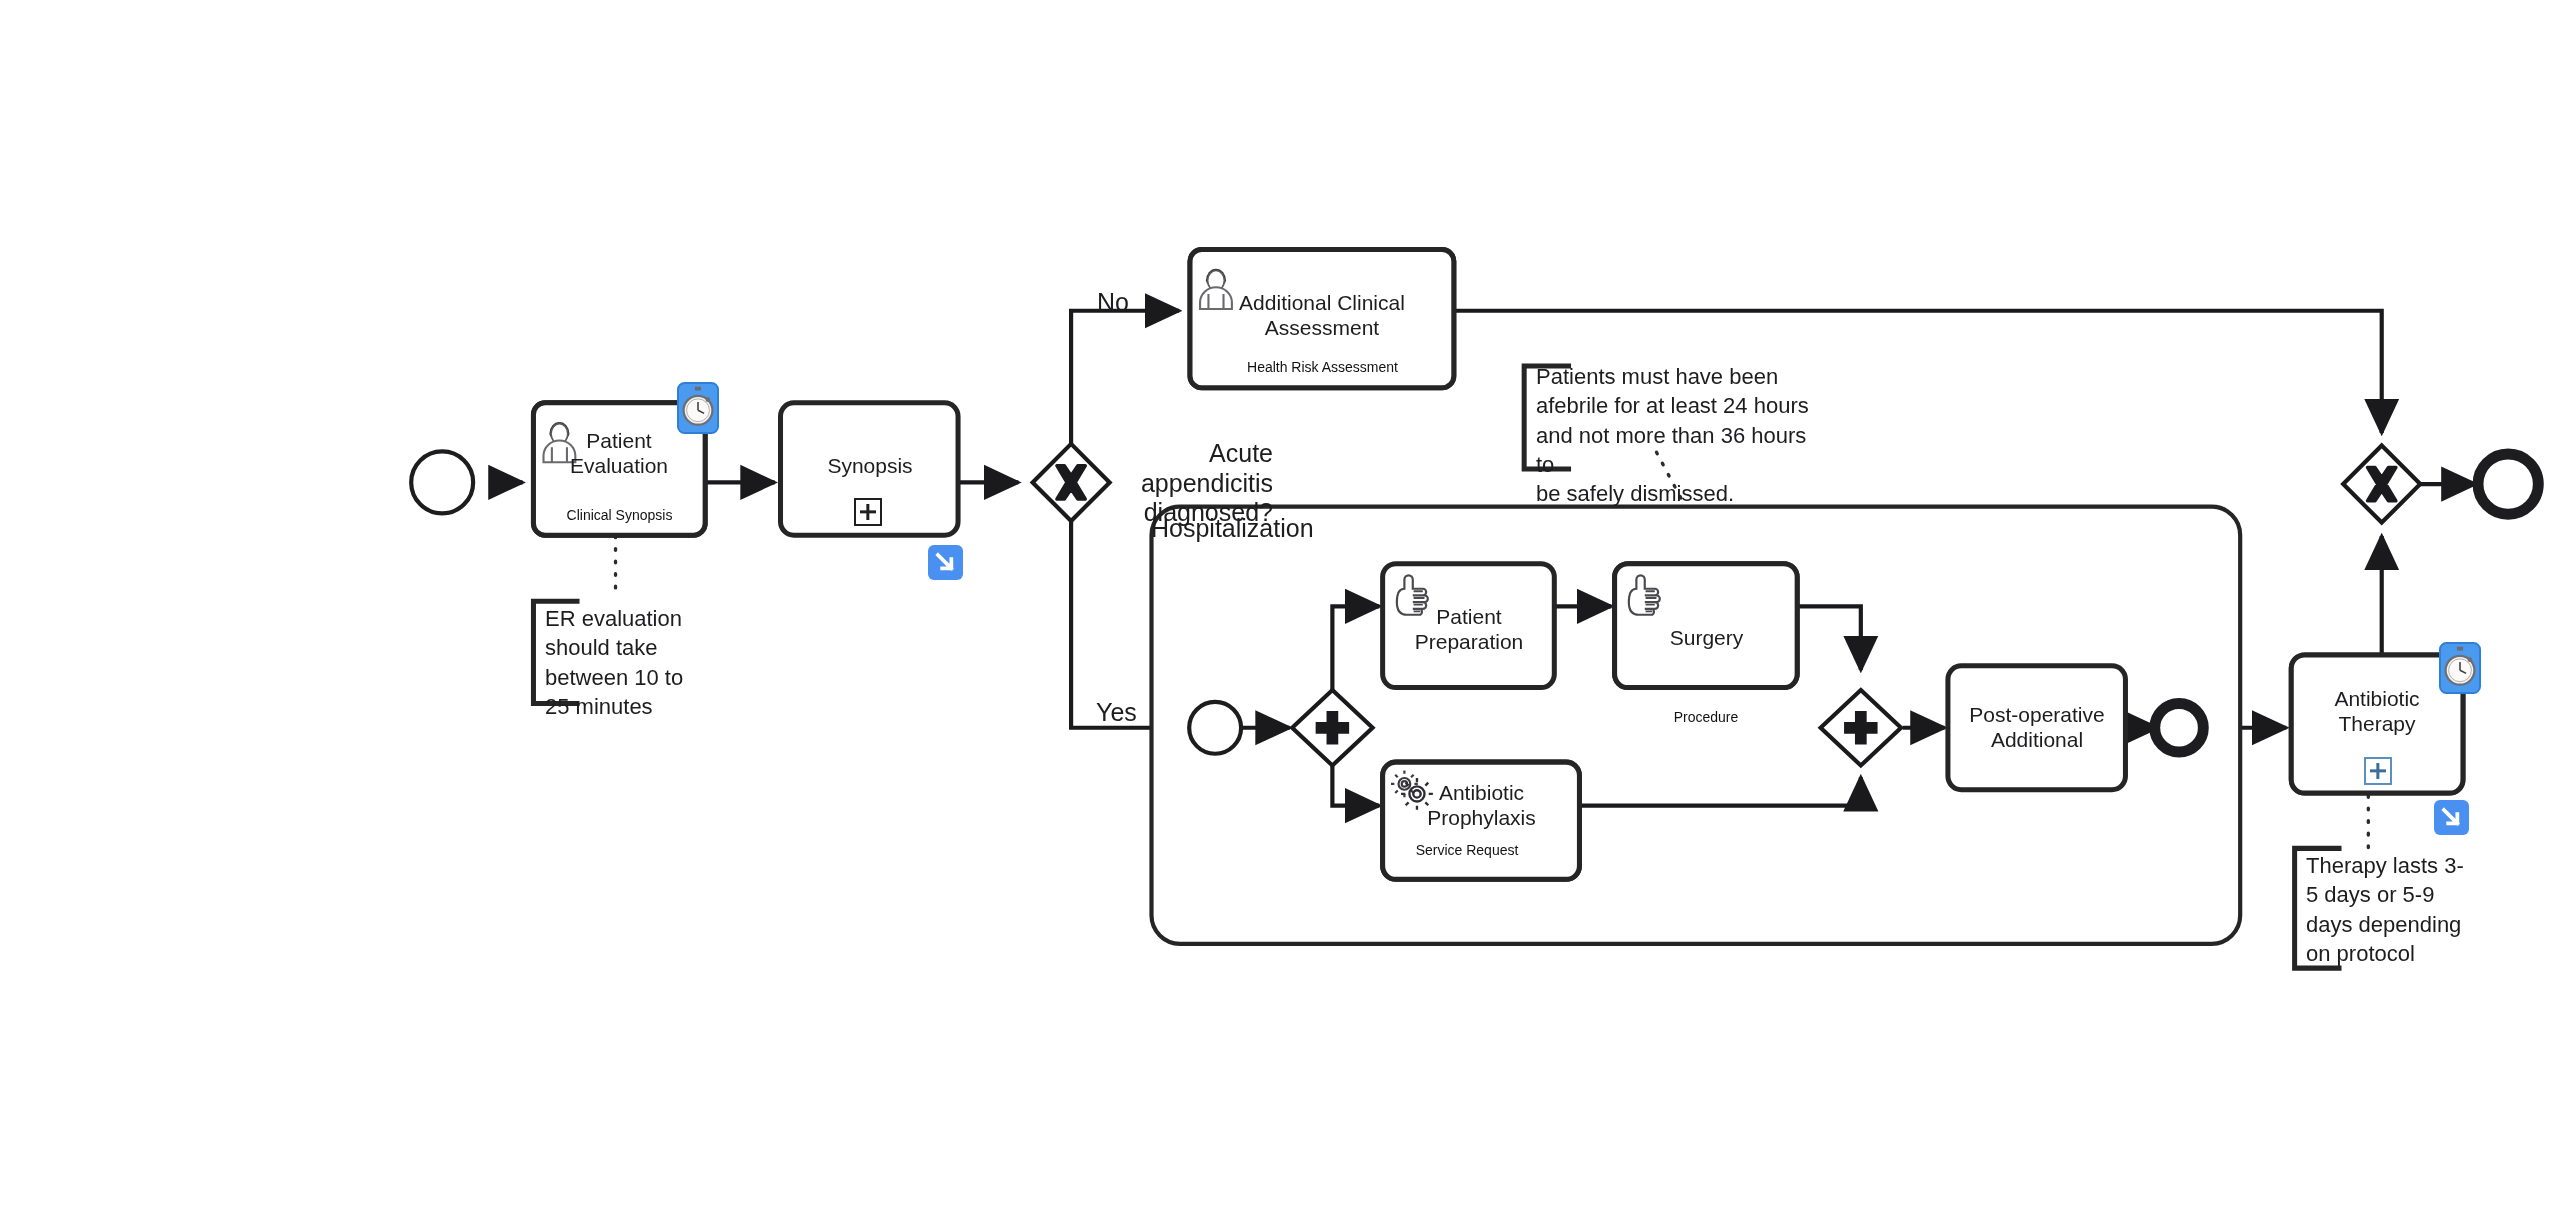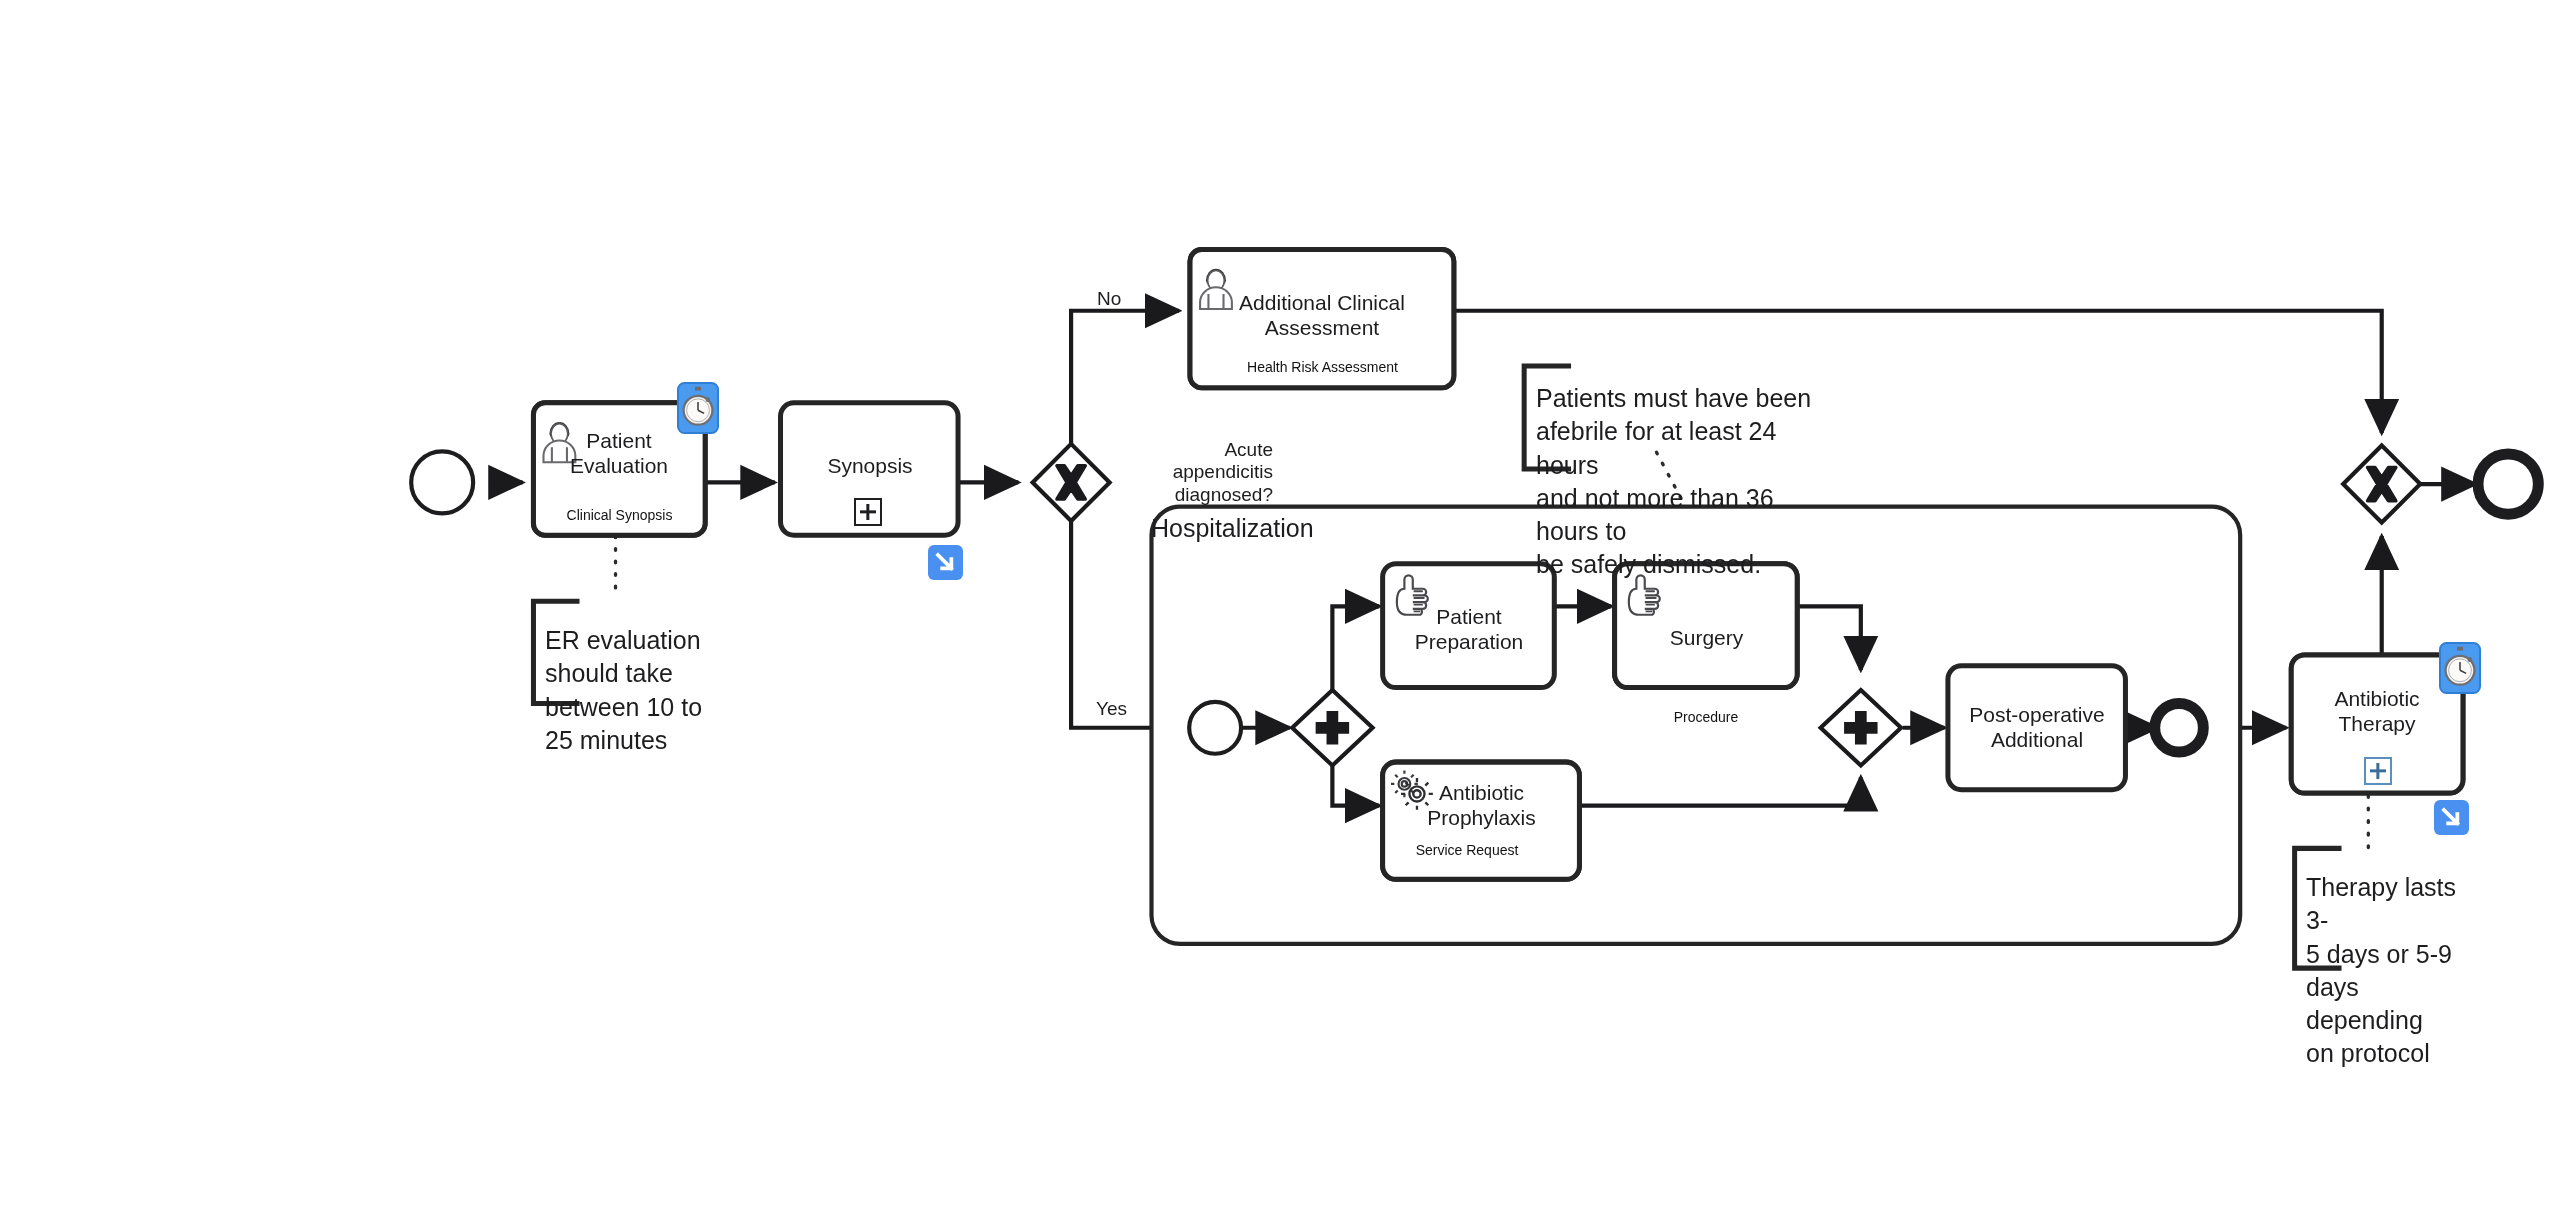--- a/index.html
+++ b/index.html
@@ -22,22 +22,22 @@
   .ev-start { fill:#ffffff; stroke:#1d1d1f; stroke-width:5; }
   .ev-end { fill:#ffffff; stroke:#1d1d1f; stroke-width:13; }
   .glyph { fill:#1a1a1c; }
   .lbl {
     position:absolute; color:#1d1d1f;
     font-family:"Liberation Sans", sans-serif;
     line-height:1.18; white-space:pre-wrap;
   }
   .task-label { text-align:center; font-size:21px; }
   .band-label { text-align:center; font-size:14px; color:#121214; }
-  .flow-label { font-size:19px; }
-  .note-label { font-size:25px; line-height:1.33;margin-top:20px; }
+  .flow-label { font-size:25px; }
+  .note-label { font-size:22px; line-height:1.33; }
   .sub-title { font-size:25px; }
   .badge {
     position:absolute; background:#4a9bf0;
     border:2.5px solid #2f7fd6; border-radius:7.5px;
   }
   .badge-plain {
     position:absolute; background:#4a90f0; border-radius:5.9px;
   }
   .marker-plus {
     position:absolute; border:2.5px solid #1f1f22; background:transparent;

